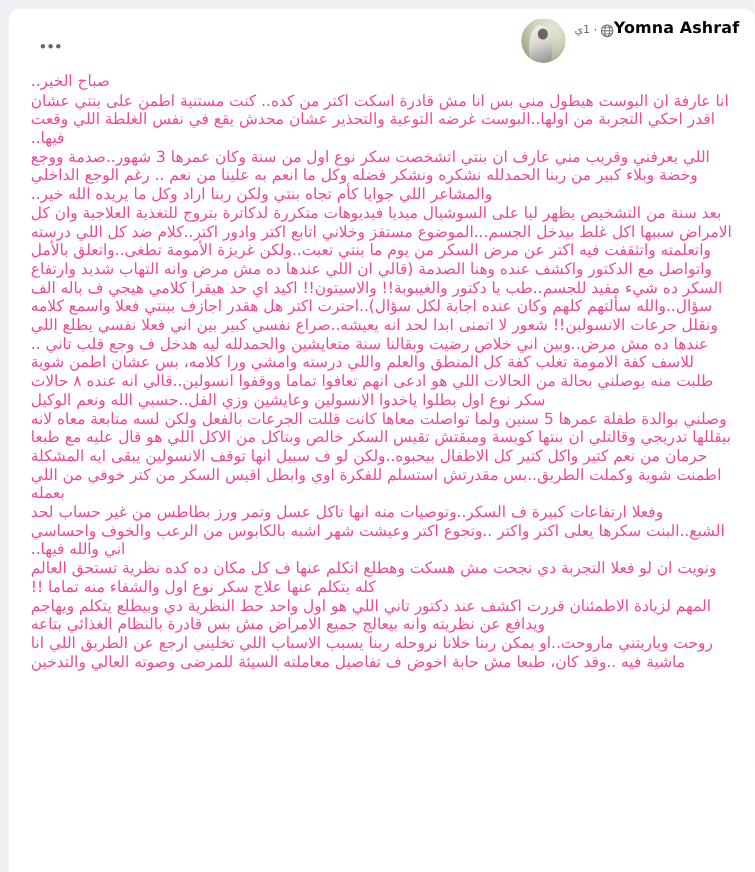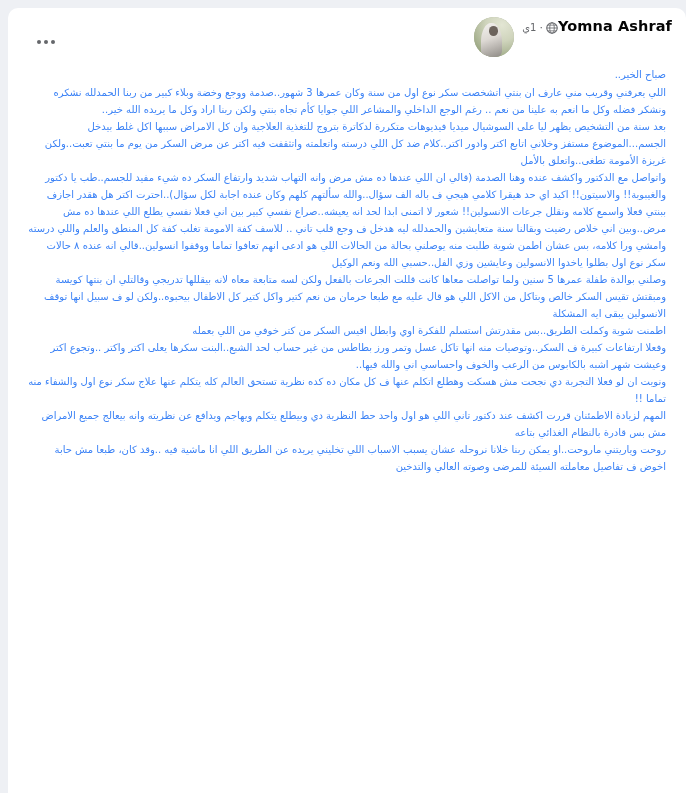--- a/index.html
+++ b/index.html
@@ -149,27 +149,27 @@
   
   .post-body {
     padding: 0 20px 0 20px;
     box-sizing: border-box;
     direction: rtl;
     text-align: right;
   }
 
   .post-body p {
     margin: 0 0 0 0;
-    font-size: 10px;
+    font-size: 14px;
     line-height: 17px;
-    color: #3b82f6;
+    color: #ec4899;
     font-family: "DejaVu Sans", "Liberation Sans", sans-serif;
     font-weight: normal;
     word-spacing: 0px;
-    text-align: right;
+    text-align: left;
     unicode-bidi: plaintext;
   }
 
   .post-body p + p {
     margin-top: 0px;
   }
 
   .greeting {
     margin-bottom: 1px !important;
   }
@@ -209,24 +209,25 @@
         <div class="ph-sky"></div>
         <div class="ph-figure"></div>
         <div class="ph-head"></div>
       </div>
     </div>
 
   </div>
 
   <div class="post-body">
     <p class="greeting">صباح الخير..</p>
+    <p>انا عارفة ان البوست هيطول مني بس انا مش قادرة اسكت اكتر من كده.. كنت مستنية اطمن على بنتي عشان اقدر احكي التجربة من اولها..البوست غرضه التوعية والتحذير عشان محدش يقع في نفس الغلطة اللي وقعت فيها..</p>
     <p>اللي يعرفني وقريب مني عارف ان بنتي اتشخصت سكر نوع اول من سنة وكان عمرها 3 شهور..صدمة ووجع وخضة وبلاء كبير من ربنا الحمدلله نشكره ونشكر فضله وكل ما انعم به علينا من نعم .. رغم الوجع الداخلي والمشاعر اللي جوايا كأم تجاه بنتي ولكن ربنا اراد وكل ما يريده الله خير..</p>
     <p>بعد سنة من التشخيص يظهر ليا على السوشيال ميديا فيديوهات متكررة لدكاترة بتروج للتغذية العلاجية وان كل الامراض سببها اكل غلط بيدخل الجسم...الموضوع مستفز وخلاني اتابع اكتر وادور اكتر..كلام ضد كل اللي درسته واتعلمته واتثقفت فيه اكتر عن مرض السكر من يوم ما بنتي تعبت..ولكن غريزة الأمومة تطغى..واتعلق بالأمل</p>
     <p>واتواصل مع الدكتور واكشف عنده وهنا الصدمة (قالي ان اللي عندها ده مش مرض وانه التهاب شديد وارتفاع السكر ده شيء مفيد للجسم..طب يا دكتور والغيبوبة!! والاسيتون!! اكيد اي حد هيقرا كلامي هيجي ف باله الف سؤال..والله سألتهم كلهم وكان عنده اجابة لكل سؤال)..احترت اكتر هل هقدر اجازف ببنتي فعلا واسمع كلامه ونقلل جرعات الانسولين!! شعور لا اتمنى ابدا لحد انه يعيشه..صراع نفسي كبير بين اني فعلا نفسي يطلع اللي عندها ده مش مرض..وبين اني خلاص رضيت وبقالنا سنة متعايشين والحمدلله ليه هدخل ف وجع قلب تاني .. للاسف كفة الامومة تغلب كفة كل المنطق والعلم واللي درسته وامشي ورا كلامه، بس عشان اطمن شوية طلبت منه يوصلني بحالة من الحالات اللي هو ادعى انهم تعافوا تماما ووقفوا انسولين..قالي انه عنده ٨ حالات سكر نوع اول بطلوا ياخدوا الانسولين وعايشين وزي الفل..حسبي الله ونعم الوكيل</p>
     <p>وصلني بوالدة طفلة عمرها 5 سنين ولما تواصلت معاها كانت قللت الجرعات بالفعل ولكن لسه متابعة معاه لانه بيقللها تدريجي وقالتلي ان بنتها كويسة ومبقتش تقيس السكر خالص وبتاكل من الاكل اللي هو قال عليه مع طبعا حرمان من نعم كتير واكل كتير كل الاطفال بيحبوه..ولكن لو ف سبيل انها توقف الانسولين يبقى ايه المشكلة</p>
     <p>اطمنت شوية وكملت الطريق..بس مقدرتش استسلم للفكرة اوي وابطل اقيس السكر من كتر خوفي من اللي بعمله</p>
     <p>وفعلا ارتفاعات كبيرة ف السكر..وتوصيات منه انها تاكل عسل وتمر ورز بطاطس من غير حساب لحد الشبع..البنت سكرها يعلى اكتر واكتر ..وتجوع اكتر وعيشت شهر اشبه بالكابوس من الرعب والخوف واحساسي اني والله فيها..</p>
     <p>ونويت ان لو فعلا التجربة دي نجحت مش هسكت وهطلع اتكلم عنها ف كل مكان ده كده نظرية تستحق العالم كله يتكلم عنها علاج سكر نوع اول والشفاء منه تماما !!</p>
     <p>المهم لزيادة الاطمئنان قررت اكشف عند دكتور تاني اللي هو اول واحد حط النظرية دي وبيطلع يتكلم ويهاجم ويدافع عن نظريته وانه بيعالج جميع الامراض مش بس قادرة بالنظام الغذائي بتاعه</p>
-    <p>روحت وياريتني ماروحت..او يمكن ربنا خلانا نروحله عشان يسبب الاسباب اللي تخليني يريده عن الطريق اللي انا ماشية فيه ..وقد كان، طبعا مش حابة اخوض ف تفاصيل معاملته السيئة للمرضى وصوته العالي والتدخين</p>
+    <p>روحت وياريتني ماروحت..او يمكن ربنا خلانا نروحله ربنا يسبب الاسباب اللي تخليني ارجع عن الطريق اللي انا ماشية فيه ..وقد كان، طبعا مش حابة اخوض ف تفاصيل معاملته السيئة للمرضى وصوته العالي والتدخين</p>
   </div>
 
 </div>
 
 </body></html>

